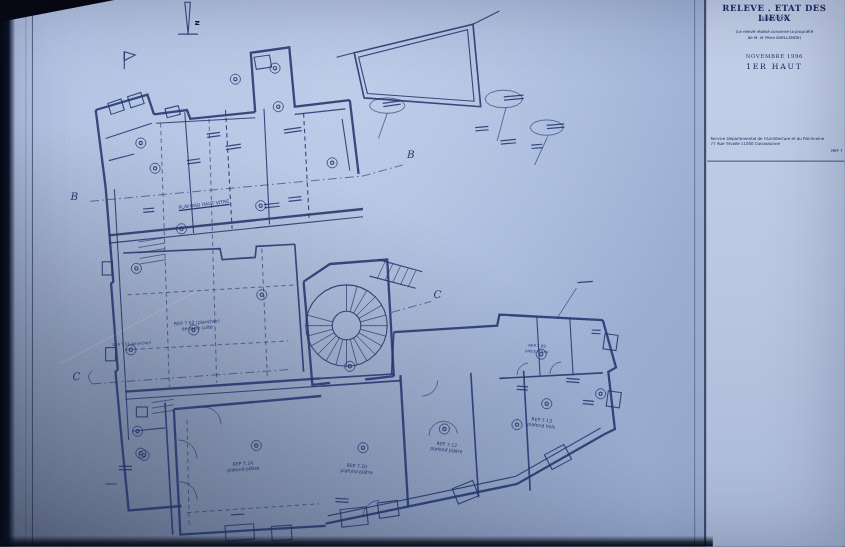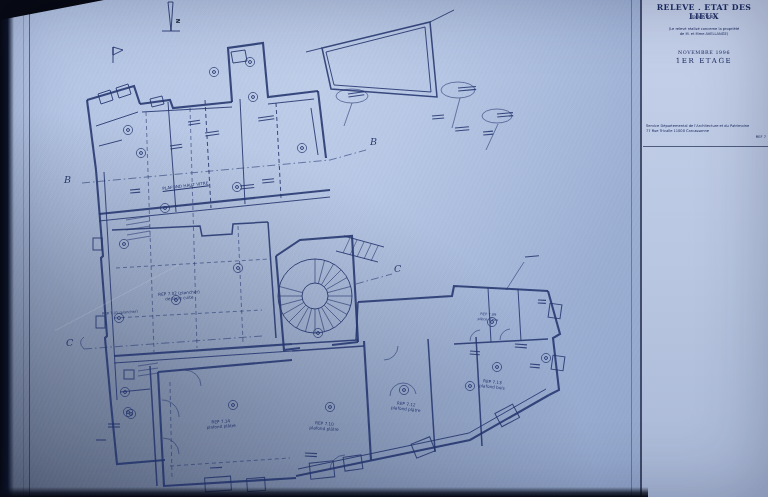--- a/index.html
+++ b/index.html
@@ -338,21 +338,21 @@
     <div>pièce d'eau</div>
   </div>
 
   <div class="panel"></div>
   <div class="panel-rule"></div>
   <div class="tb tb-title">RELEVE . ETAT DES LIEUX</div>
   <div class="tb tb-scale">Ech.1/100e</div>
   <div class="tb tb-n1">(Le relevé réalisé concerne la propriété</div>
   <div class="tb tb-n2">de M. et Mme AVELLANGE)</div>
   <div class="tb tb-date">NOVEMBRE 1996</div>
-  <div class="tb tb-floor">1ER ETAGE</div>
+  <div class="tb tb-floor">1ER HAUT</div>
   <div class="tb tb-s1">Service Départemental de l'Architecture et du Patrimoine</div>
   <div class="tb tb-s2">77 Rue Trivalle 11000 Carcassonne</div>
   <div class="tb tb-ref">REF 7</div>
 
   <div class="streak" style="left:55px;top:330px;width:140px;transform:rotate(-28deg)"></div>
   <div class="edge-left"></div>
   <div class="corner-tl"></div>
   <div class="edge-bottom"></div>
   <div class="vignette"></div>
 </div>

